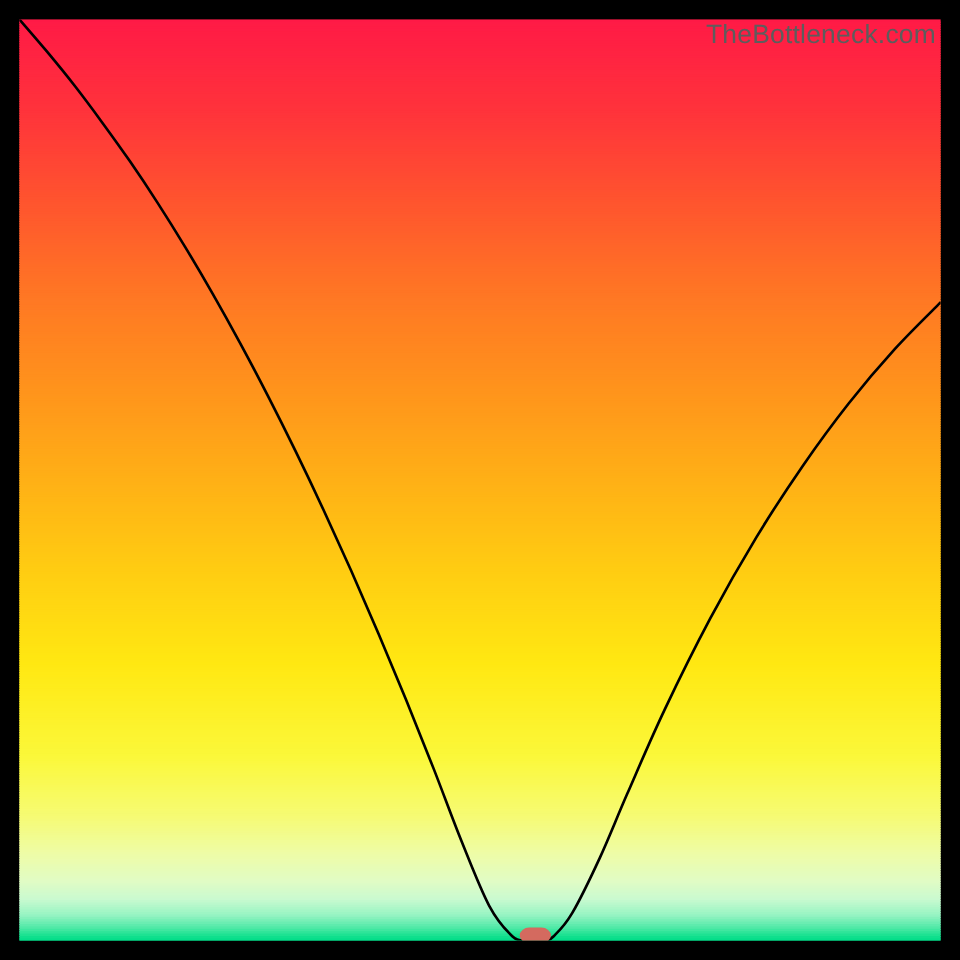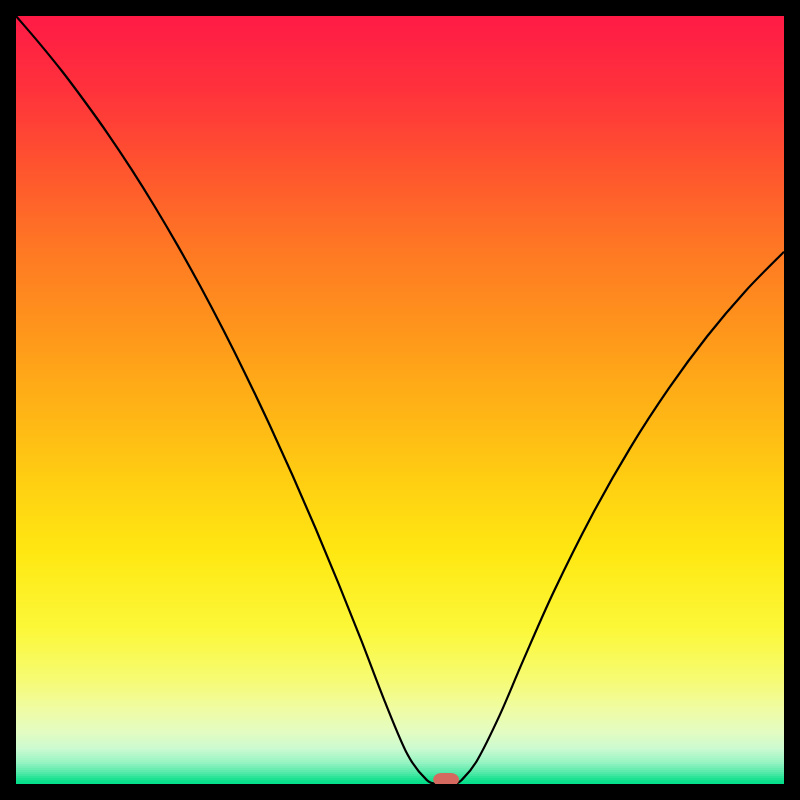--- a/index.html
+++ b/index.html
@@ -431,13 +431,14 @@
       <div class="strip" style="top: 758px; height: 2.6px; background: rgb(63, 231, 160);"></div>
       <div class="strip" style="top: 760px; height: 2.6px; background: rgb(46, 228, 153);"></div>
       <div class="strip" style="top: 762px; height: 2.6px; background: rgb(29, 226, 146);"></div>
       <div class="strip" style="top: 764px; height: 2.6px; background: rgb(15, 223, 141);"></div>
       <div class="strip" style="top: 766px; height: 2.6px; background: rgb(5, 222, 138);"></div>
     <svg id="curve-svg" width="768" height="768" viewBox="0 0 768 768" style="position:absolute;left:0;top:0;z-index:20">
       <path id="curve-path" d="M 0.00 0.00 C 3.84 4.48 15.36 17.66 23.04 26.88 C 30.72 36.10 38.40 45.44 46.08 55.30 C 53.76 65.15 61.44 75.52 69.12 86.02 C 76.80 96.51 84.48 107.14 92.16 118.27 C 99.84 129.41 107.52 140.93 115.20 152.83 C 122.88 164.74 130.56 177.02 138.24 189.70 C 145.92 202.37 153.60 215.42 161.28 228.86 C 168.96 242.30 176.64 256.13 184.32 270.34 C 192.00 284.54 199.68 299.14 207.36 314.11 C 215.04 329.09 222.72 344.45 230.40 360.19 C 238.08 375.94 245.76 392.06 253.44 408.58 C 261.12 425.09 268.80 441.98 276.48 459.26 C 284.16 476.54 291.84 494.21 299.52 512.26 C 307.20 530.30 314.88 548.74 322.56 567.55 C 330.24 586.37 337.92 605.57 345.60 625.15 C 353.28 644.74 360.96 666.11 368.64 685.06 C 376.32 704.00 384.64 725.63 391.68 738.82 C 398.72 752.00 405.76 759.30 410.88 764.16 C 416.00 769.02 419.20 767.36 422.40 768.00 C 425.60 768.64 427.52 768.00 430.08 768.00 C 432.64 768.00 435.20 768.64 437.76 768.00 C 440.32 767.36 441.60 768.00 445.44 764.16 C 449.28 760.32 454.40 755.84 460.80 744.96 C 467.20 734.08 476.16 715.52 483.84 698.88 C 491.52 682.24 497.92 665.60 506.88 645.12 C 515.84 624.64 526.08 600.32 537.60 576.00 C 549.12 551.68 563.20 523.26 576.00 499.20 C 588.80 475.14 601.60 452.74 614.40 431.62 C 627.20 410.50 640.00 391.04 652.80 372.48 C 665.60 353.92 678.40 336.51 691.20 320.26 C 704.00 304.00 716.80 289.02 729.60 274.94 C 742.40 260.86 761.60 242.30 768.00 235.78" fill="none" stroke="#000" stroke-width="2.2"></path>
       <rect id="marker-rect" x="417.1" y="757.0" width="26" height="13" rx="8" fill="#d46a5f"></rect>
     </svg>
   </div>
+  <div class="watermark">TheBottleneck.com</div>
 </div>
 
 </body></html>

